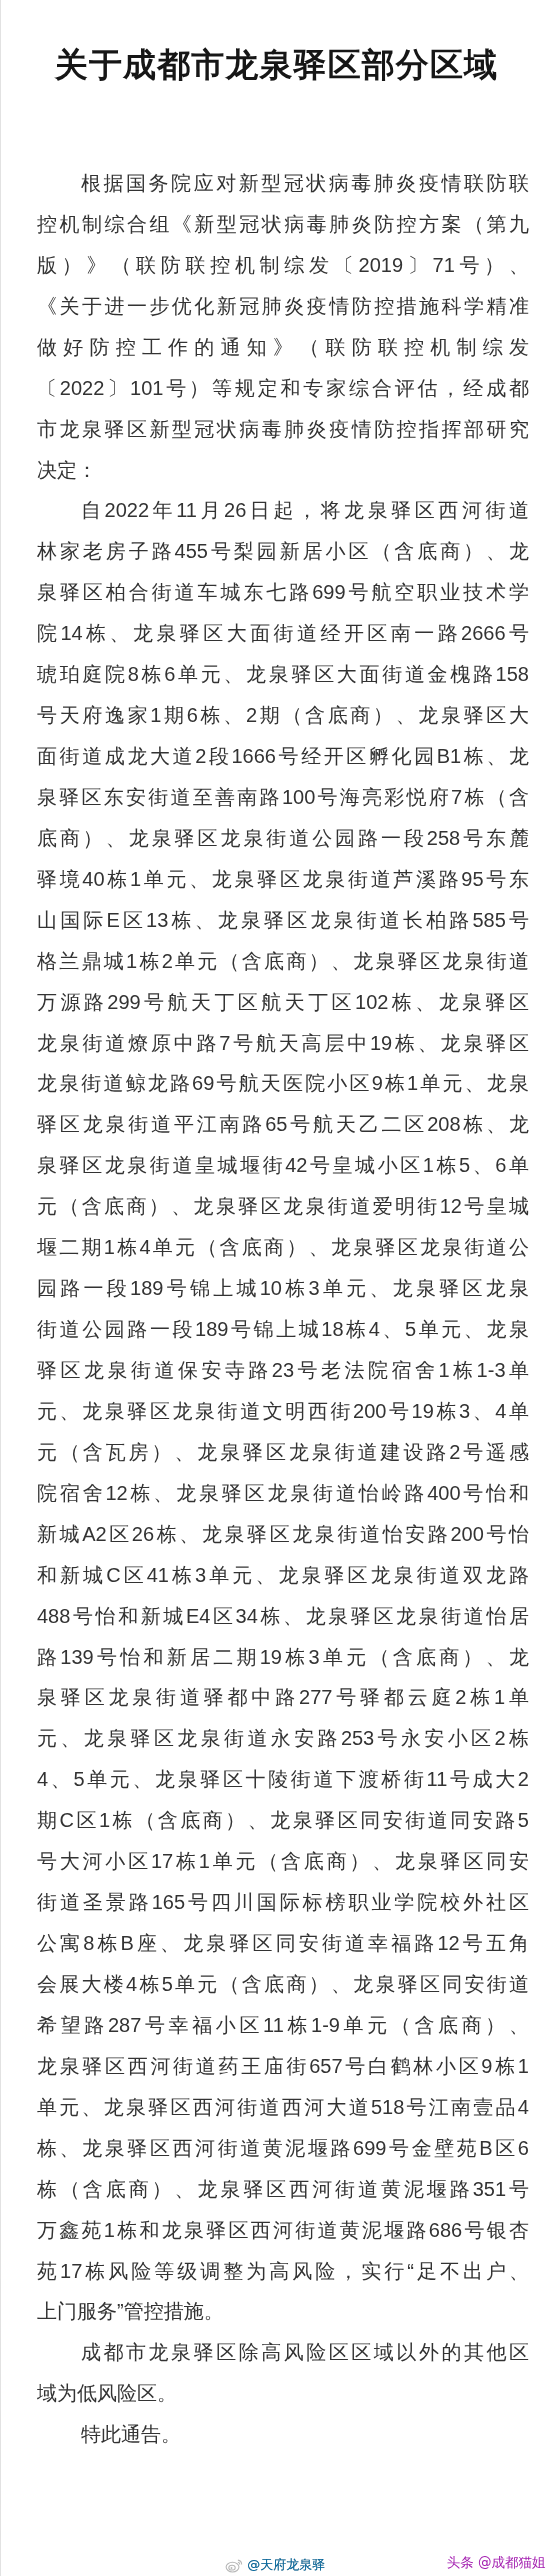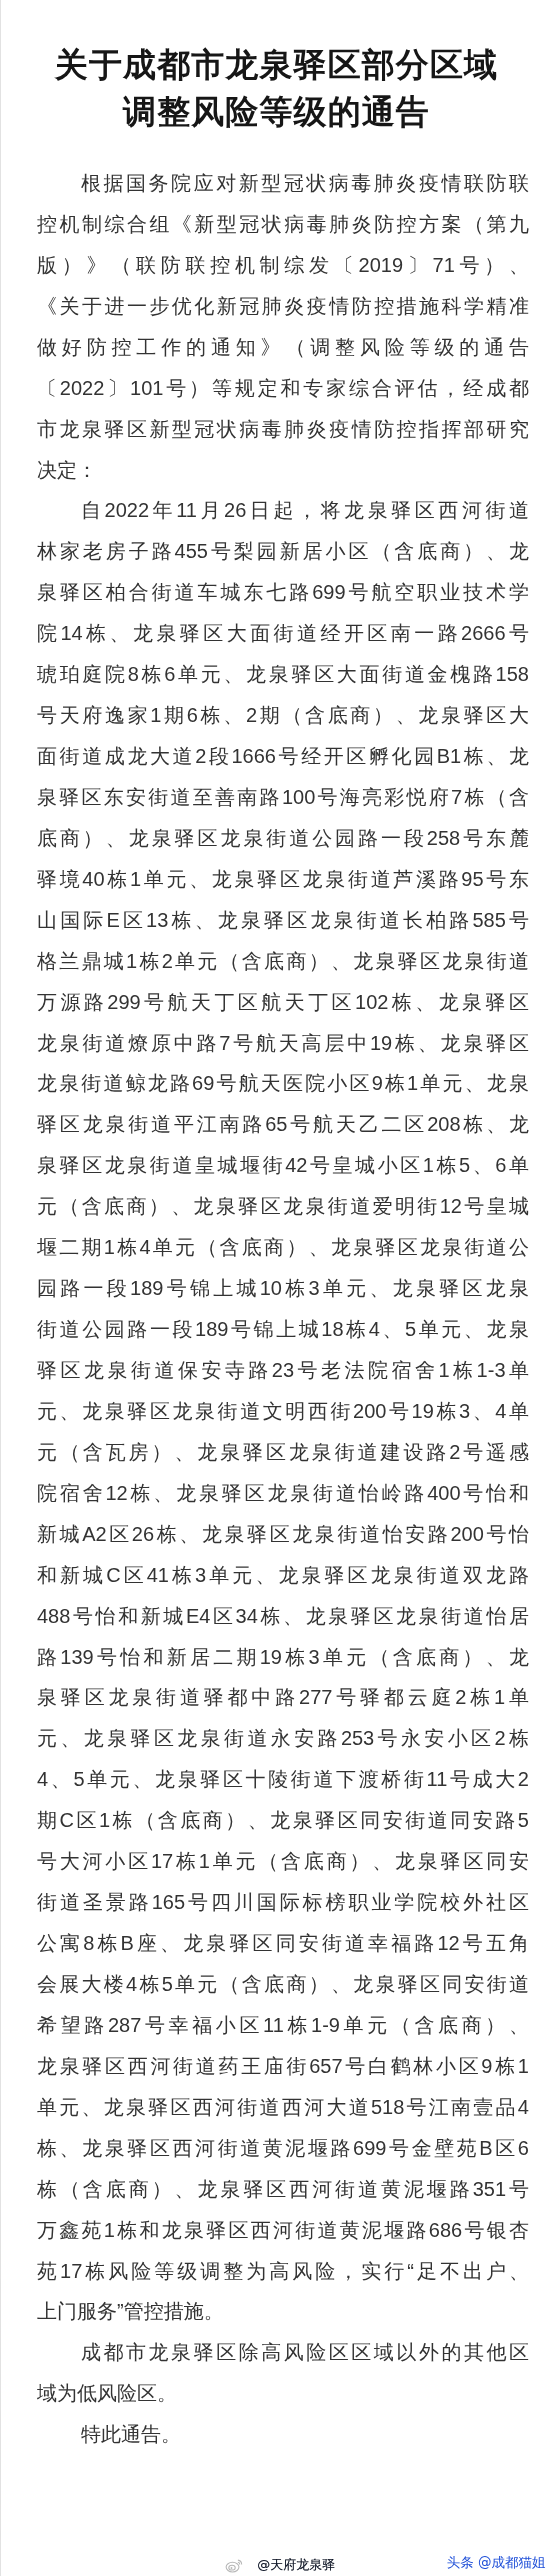--- a/index.html
+++ b/index.html
@@ -28,43 +28,42 @@
   .sign {
     position: absolute; right: 24px;
     font-family: "DejaVu Sans", "Liberation Sans", sans-serif;
     font-size: 23px; color: #333333; white-space: nowrap; text-align: right;
   }
   .sign.org { top: 2490px; }
   .sign.date { top: 2531px; font-size: 25px; }
   .wm-toutiao {
     position: absolute; right: 5.4px; top: 2554px;
     font-family: "DejaVu Sans", "Liberation Sans", sans-serif;
-    font-size: 13.5px; color: #1d4ed8; white-space: nowrap;
+    font-size: 13.5px; color: #a21caf; white-space: nowrap;
   }
   .wm-weibo {
-    position: absolute; left: 224px; top: 2556px; display: flex; align-items: center; gap: 14px;
+    position: absolute; left: 224px; top: 2556px; display: flex; align-items: center; gap: 4px;
     font-family: "DejaVu Sans", "Liberation Sans", sans-serif;
-    font-size: 13px; color: #0f172a; white-space: nowrap;
+    font-size: 13px; color: #0369a1; white-space: nowrap;
     text-shadow: 0 0 0.5px #9a9a9a;
   }
   .wm-weibo svg { display: block; }
 </style>
 </head>
 <body>
 
 <div class="page">
   <div class="title l1">关于成都市龙泉驿区部分区域</div>
-  <div class="title l2">调整风险等级的通告</div>
 
   <div class="body-lines" id="body-lines">
       <div class="line indent" style="top: 0px;">根据国务院应对新型冠状病毒肺炎疫情联防联</div>
       <div class="line" style="top: 41px;">控机制综合组《新型冠状病毒肺炎防控方案（第九</div>
       <div class="line" style="top: 82px;">版）》（联防联控机制综发〔2019〕71号）、</div>
       <div class="line" style="top: 123px;">《关于进一步优化新冠肺炎疫情防控措施科学精准</div>
-      <div class="line" style="top: 164px;">做好防控工作的通知》（调整风险等级的通告</div>
+      <div class="line" style="top: 164px;">做好防控工作的通知》（联防联控机制综发</div>
       <div class="line" style="top: 205px;">〔2022〕101号）等规定和专家综合评估，经成都</div>
       <div class="line" style="top: 246px;">市龙泉驿区新型冠状病毒肺炎疫情防控指挥部研究</div>
       <div class="line short" style="top: 287px;">决定：</div>
       <div class="line indent" style="top: 327px;">自2022年11月26日起，将龙泉驿区西河街道</div>
       <div class="line" style="top: 368px;">林家老房子路455号梨园新居小区（含底商）、龙</div>
       <div class="line" style="top: 409px;">泉驿区柏合街道车城东七路699号航空职业技术学</div>
       <div class="line" style="top: 450px;">院14栋、龙泉驿区大面街道经开区南一路2666号</div>
       <div class="line" style="top: 491px;">琥珀庭院8栋6单元、龙泉驿区大面街道金槐路158</div>
       <div class="line" style="top: 532px;">号天府逸家1期6栋、2期（含底商）、龙泉驿区大</div>
       <div class="line" style="top: 573px;">面街道成龙大道2段1666号经开区孵化园B1栋、龙</div>

